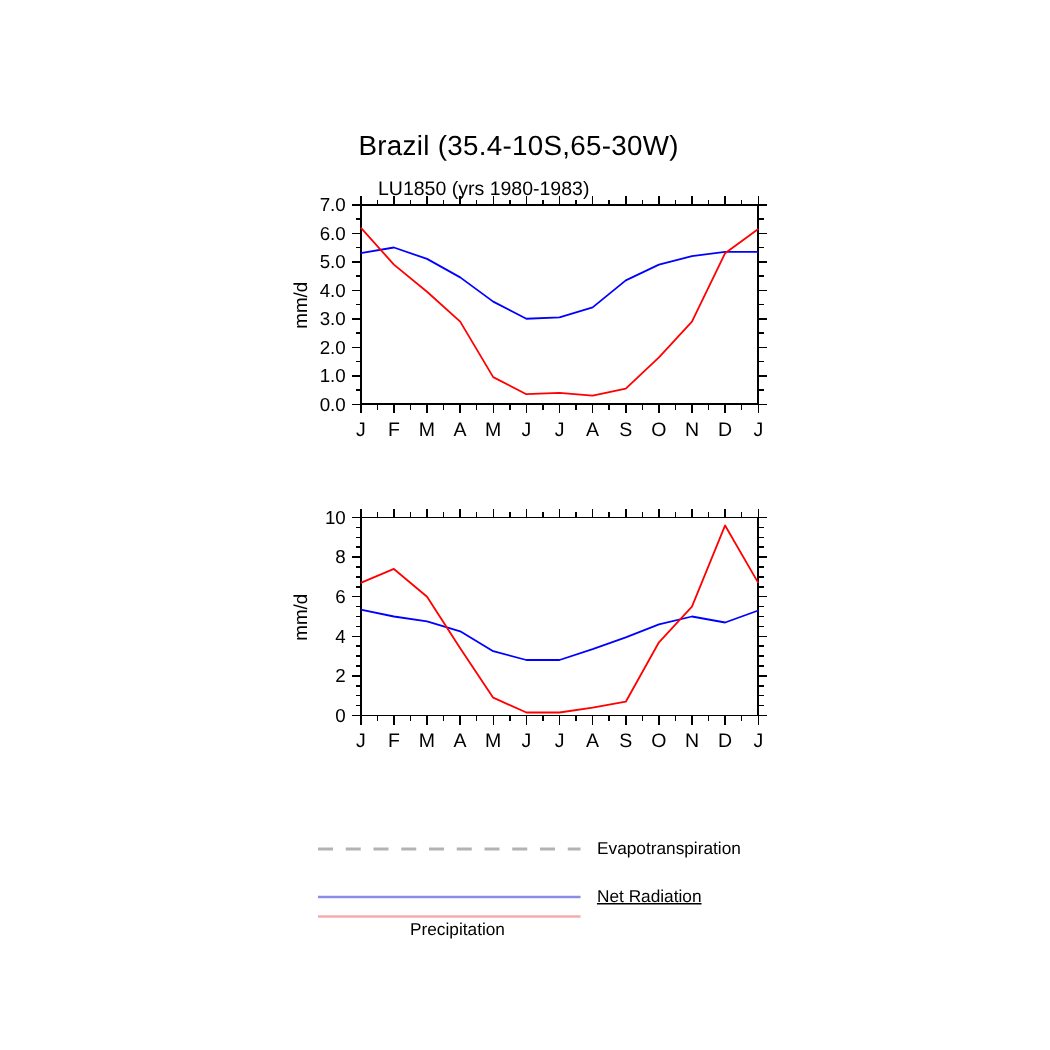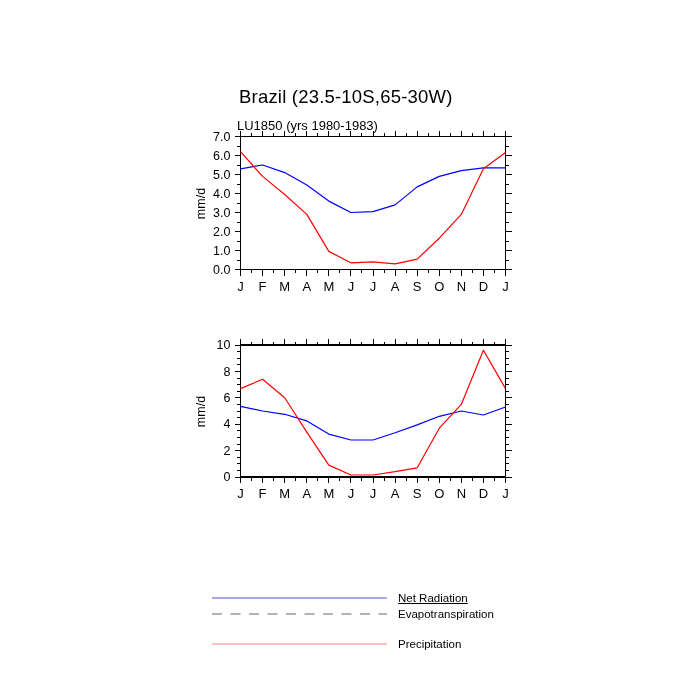--- a/index.html
+++ b/index.html
@@ -1,42 +1,42 @@
 <!DOCTYPE html>
 <html><head>
 <meta charset="utf-8">
 <style>
   html,body{margin:0;padding:0;background:#ffffff;}
   #stage{position:relative;width:700px;height:700px;background:#ffffff;overflow:hidden;
          font-family:"Liberation Sans","DejaVu Sans",sans-serif;color:#000;}
   .main-title{position:absolute;left:239px;top:86px;font-size:18.5px;letter-spacing:0.2px;}
-  .panel-title{position:absolute;left:237px;font-size:13px;}
+  .panel-title{position:absolute;left:252px;font-size:13px;}
   .panel-title.p0{top:118px;}
   .panel-title.p1{top:325px;}
   .ylab{position:absolute;width:80px;height:15px;font-size:12.5px;text-align:center;
         transform:rotate(-90deg);transform-origin:center center;}
   .ylab.p0{left:161px;top:196px;}
   .ylab.p1{left:161px;top:404px;}
   svg.panel{position:absolute;left:170px;width:370px;height:210px;overflow:visible;}
   svg.panel.p0{top:100px;}
   svg.panel.p1{top:310px;}
   .legend{position:absolute;left:212px;top:558px;width:300px;}
   .legend-row{position:absolute;left:0;height:16px;display:flex;align-items:center;}
-  .legend-row.r0{top:0px;margin-top:48px;}
+  .legend-row.r0{top:0px;}
   .legend-row.r1{top:32px;text-decoration:underline;}
-  .legend-row.r2{top:78px;}
+  .legend-row.r2{top:50px;flex-direction:column;}
   .legend-row svg{width:176px;height:6px;overflow:visible;flex:0 0 auto;}
   .legend-label{margin-left:10px;font-size:11.5px;white-space:nowrap;}
 </style>
 </head>
 <body>
 
 <div id="stage">
 
-  <div class="main-title">Brazil (23.5-10S,65-30W)</div>
+  <div class="main-title">Brazil (35.4-10S,65-30W)</div>
 
   <div class="panel-title p0">LU1850 (yrs 1980-1983)</div>
   <div class="ylab p0">mm/d</div>
   <svg class="panel p0">
       <rect x="70.5" y="36.5" width="265" height="133" fill="none" stroke="#000000" stroke-width="1.2" shape-rendering="crispEdges"></rect>
       <line x1="70.5" y1="169.5" x2="70.5" y2="175.5" stroke="#000000" shape-rendering="crispEdges"></line>
       <line x1="70.5" y1="36.5" x2="70.5" y2="30.5" stroke="#000000" shape-rendering="crispEdges"></line>
       <text x="70.5" y="190.5" text-anchor="middle" font-size="13px" fill="#000">J</text>
       <line x1="81.54166666666667" y1="169.5" x2="81.54166666666667" y2="173" stroke="#000000" shape-rendering="crispEdges"></line>
       <line x1="81.54166666666667" y1="36.5" x2="81.54166666666667" y2="33" stroke="#000000" shape-rendering="crispEdges"></line>

